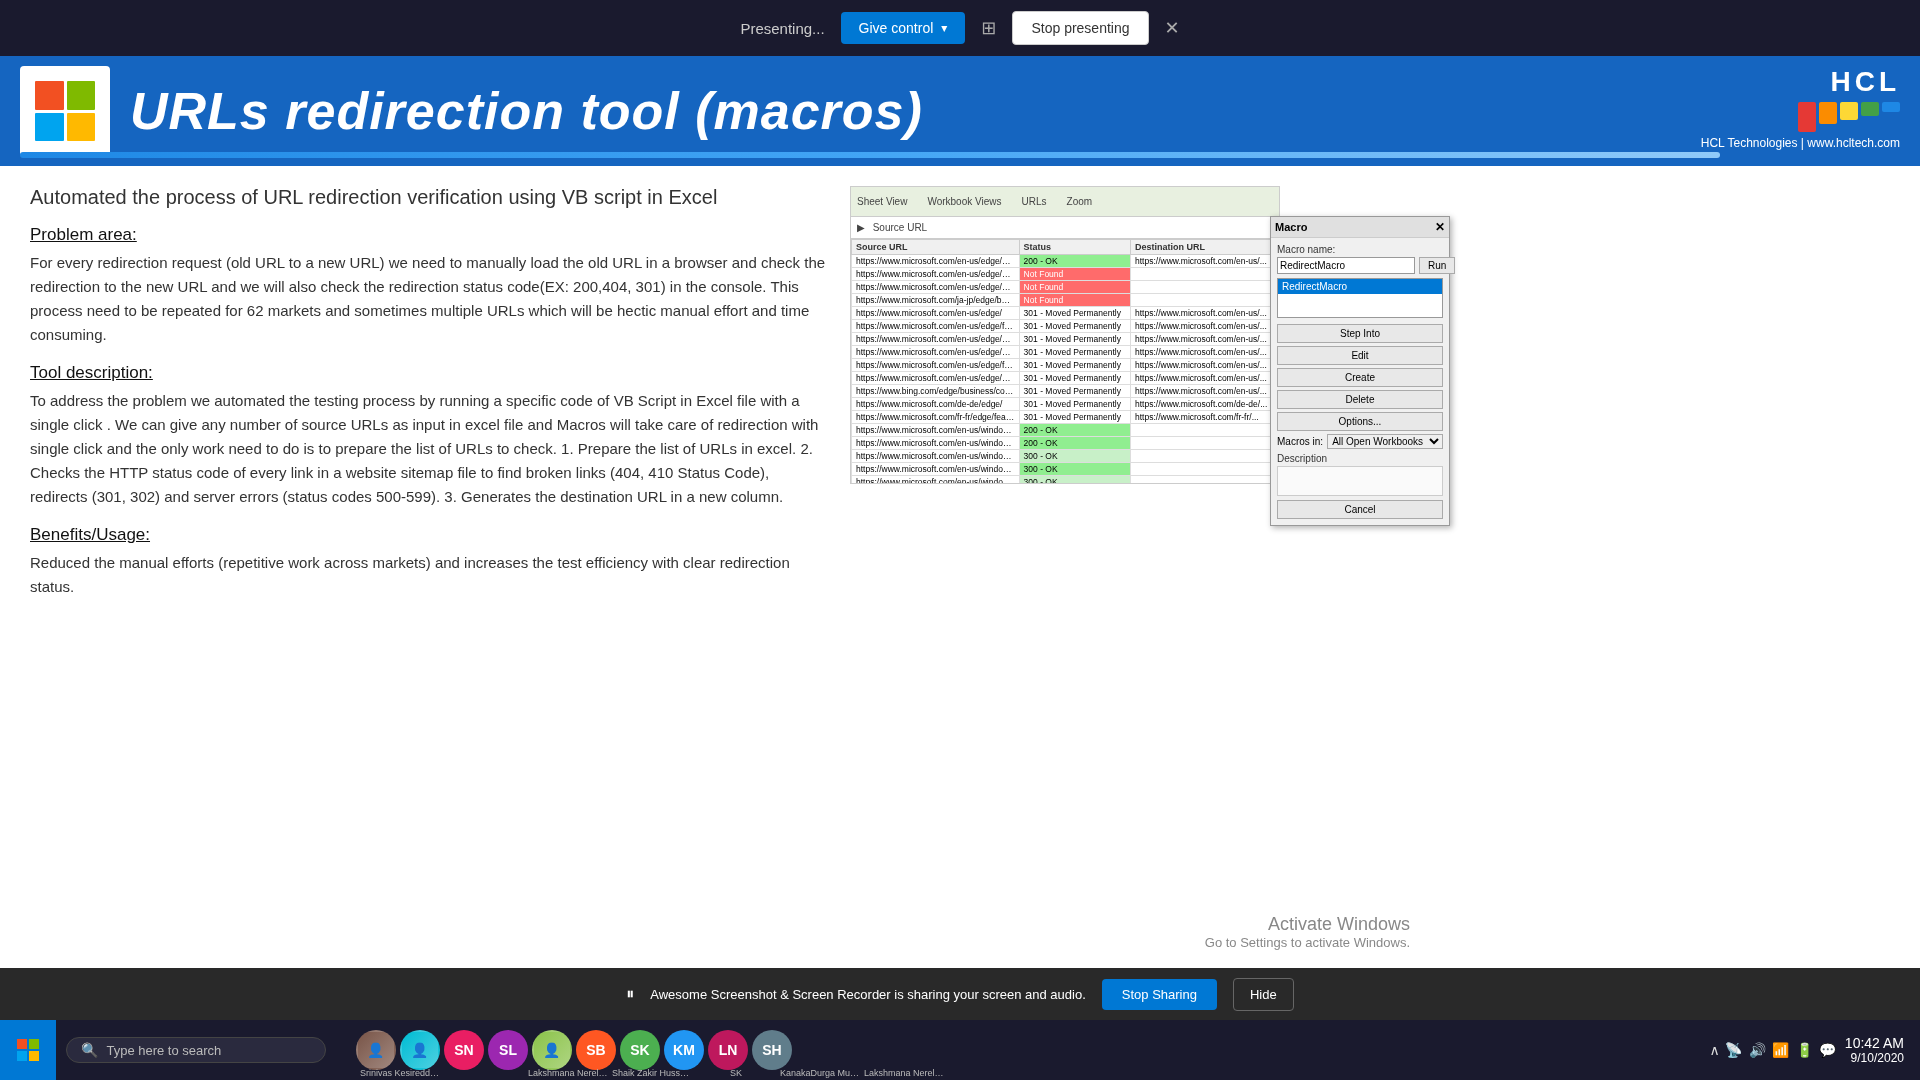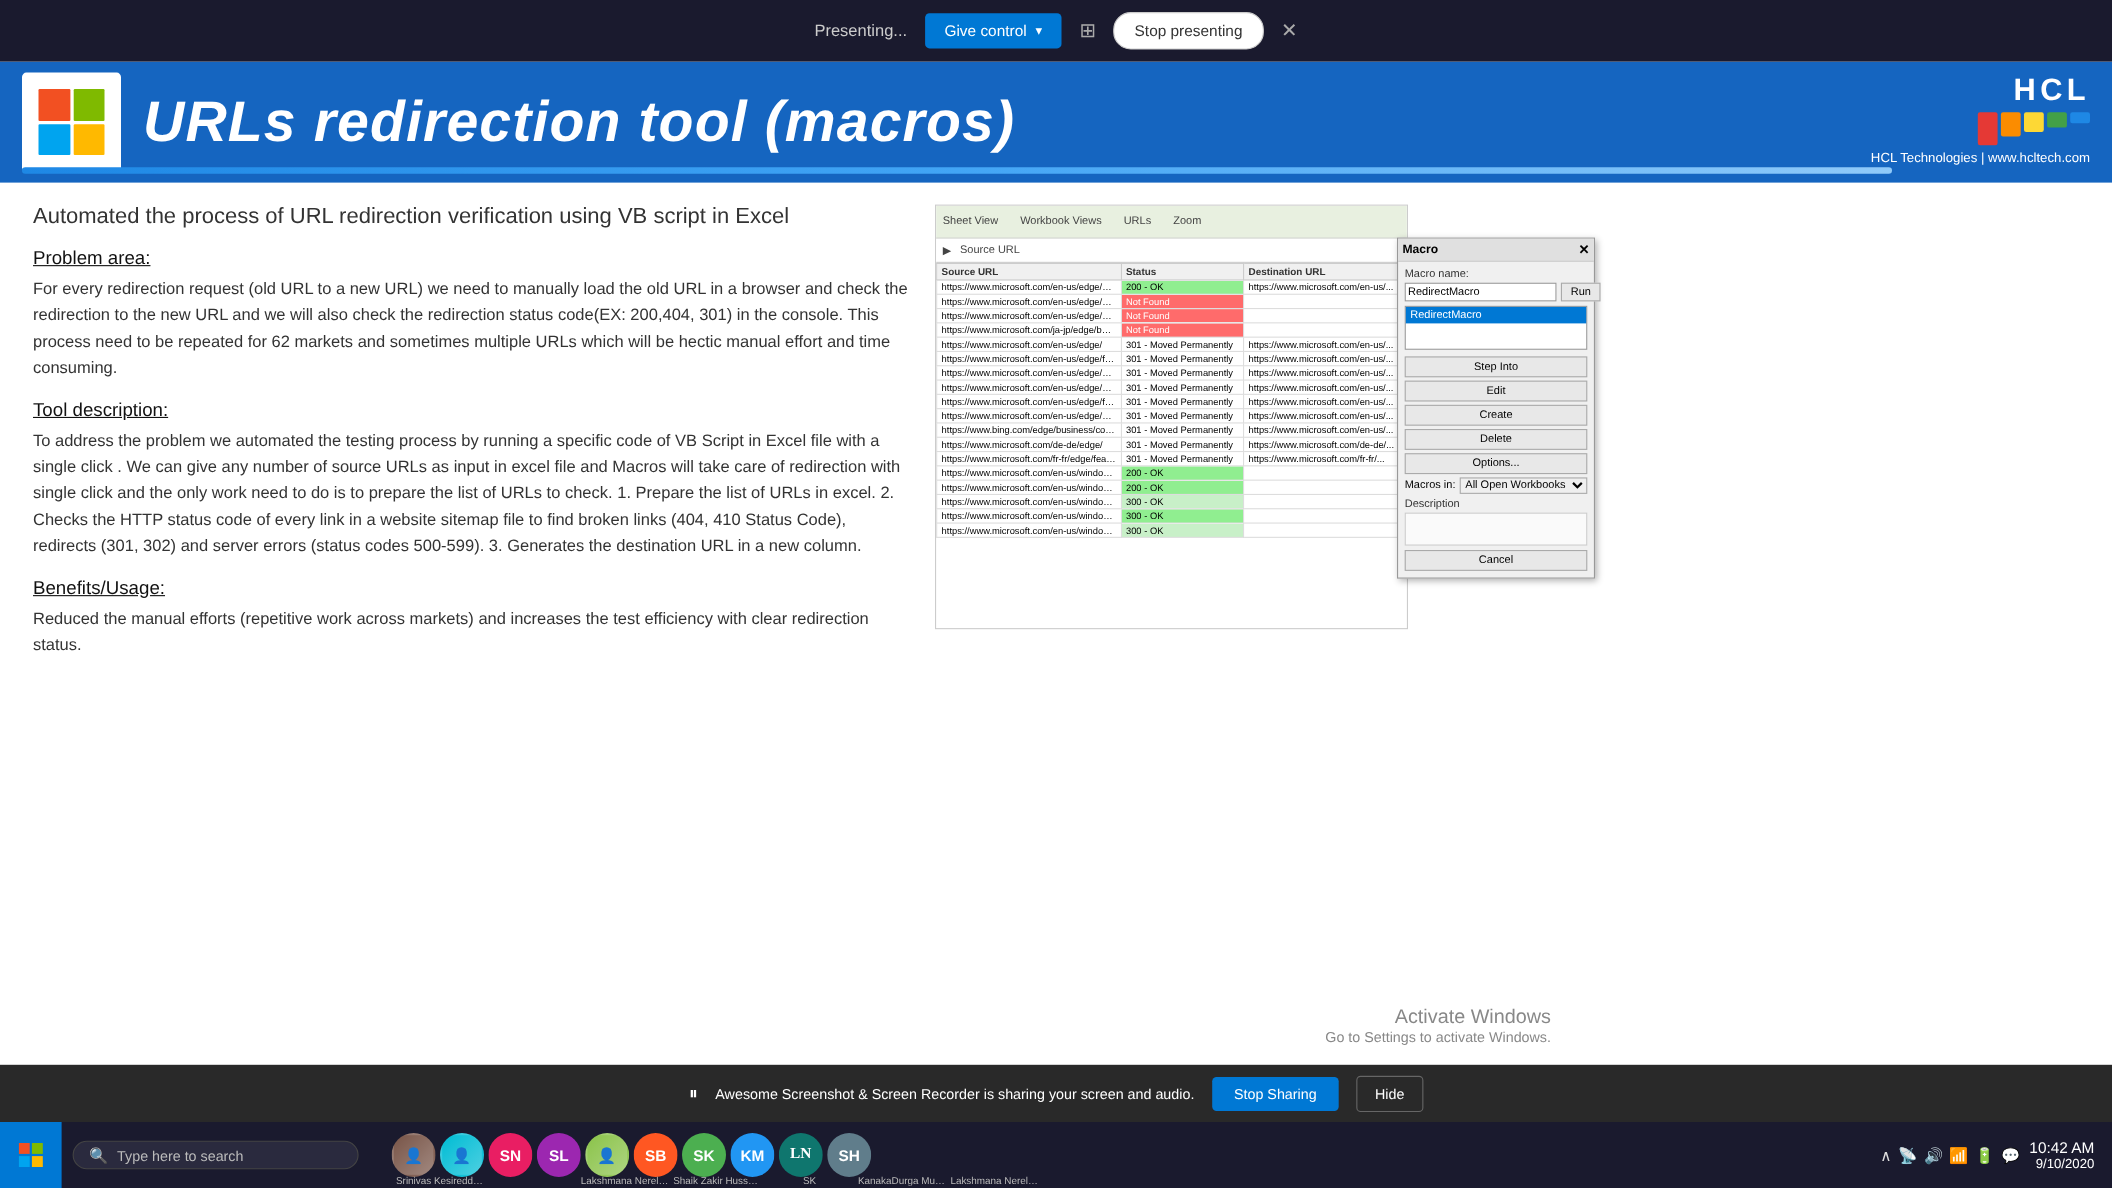--- a/index.html
+++ b/index.html
@@ -32,21 +32,21 @@
       display: flex;
       align-items: center;
       gap: 8px;
     }
     .give-control-btn .chevron { font-size: 12px; }
     .stop-presenting-btn {
       background: #fff;
       color: #333;
       border: 1px solid #ccc;
       padding: 8px 18px;
-      border-radius: 16px;
+      border-radius: 4px;
       font-size: 14px;
       cursor: pointer;
     }
     .presenting-icon {
       color: #aaa;
       font-size: 18px;
       cursor: pointer;
     }
 
     
@@ -174,21 +174,21 @@
       color: #333;
       line-height: 1.6;
       margin-bottom: 16px;
     }
 
     
     .excel-mockup {
       position: absolute;
       top: 0; left: 0;
       width: 430px;
-      height: 386px;
+      height: 298px;
       background: #fff;
       border: 1px solid #ccc;
       font-size: 9px;
       overflow: hidden;
     }
     .excel-ribbon {
       background: #e8f0e0;
       height: 30px;
       display: flex;
       align-items: center;
@@ -427,21 +427,21 @@
       font-weight: 700;
       color: #fff;
       cursor: pointer;
       border: 2px solid transparent;
     }
     .avatar-sn { background: #e91e63; }
     .avatar-sl { background: #9c27b0; }
     .avatar-sb { background: #ff5722; }
     .avatar-sk { background: #4caf50; }
     .avatar-km { background: #2196f3; }
-    .avatar-ln { background: #0f766e; font-family: Liberation Serif, serif; }
+    .avatar-ln { background: #be185d; }
     .avatar-sh { background: #607d8b; }
     .avatar-photo1 { background: #795548; }
     .avatar-photo2 { background: #00bcd4; }
     .avatar-photo3 { background: #8bc34a; }
 
     
     .system-tray {
       display: flex;
       align-items: center;
       gap: 8px;

